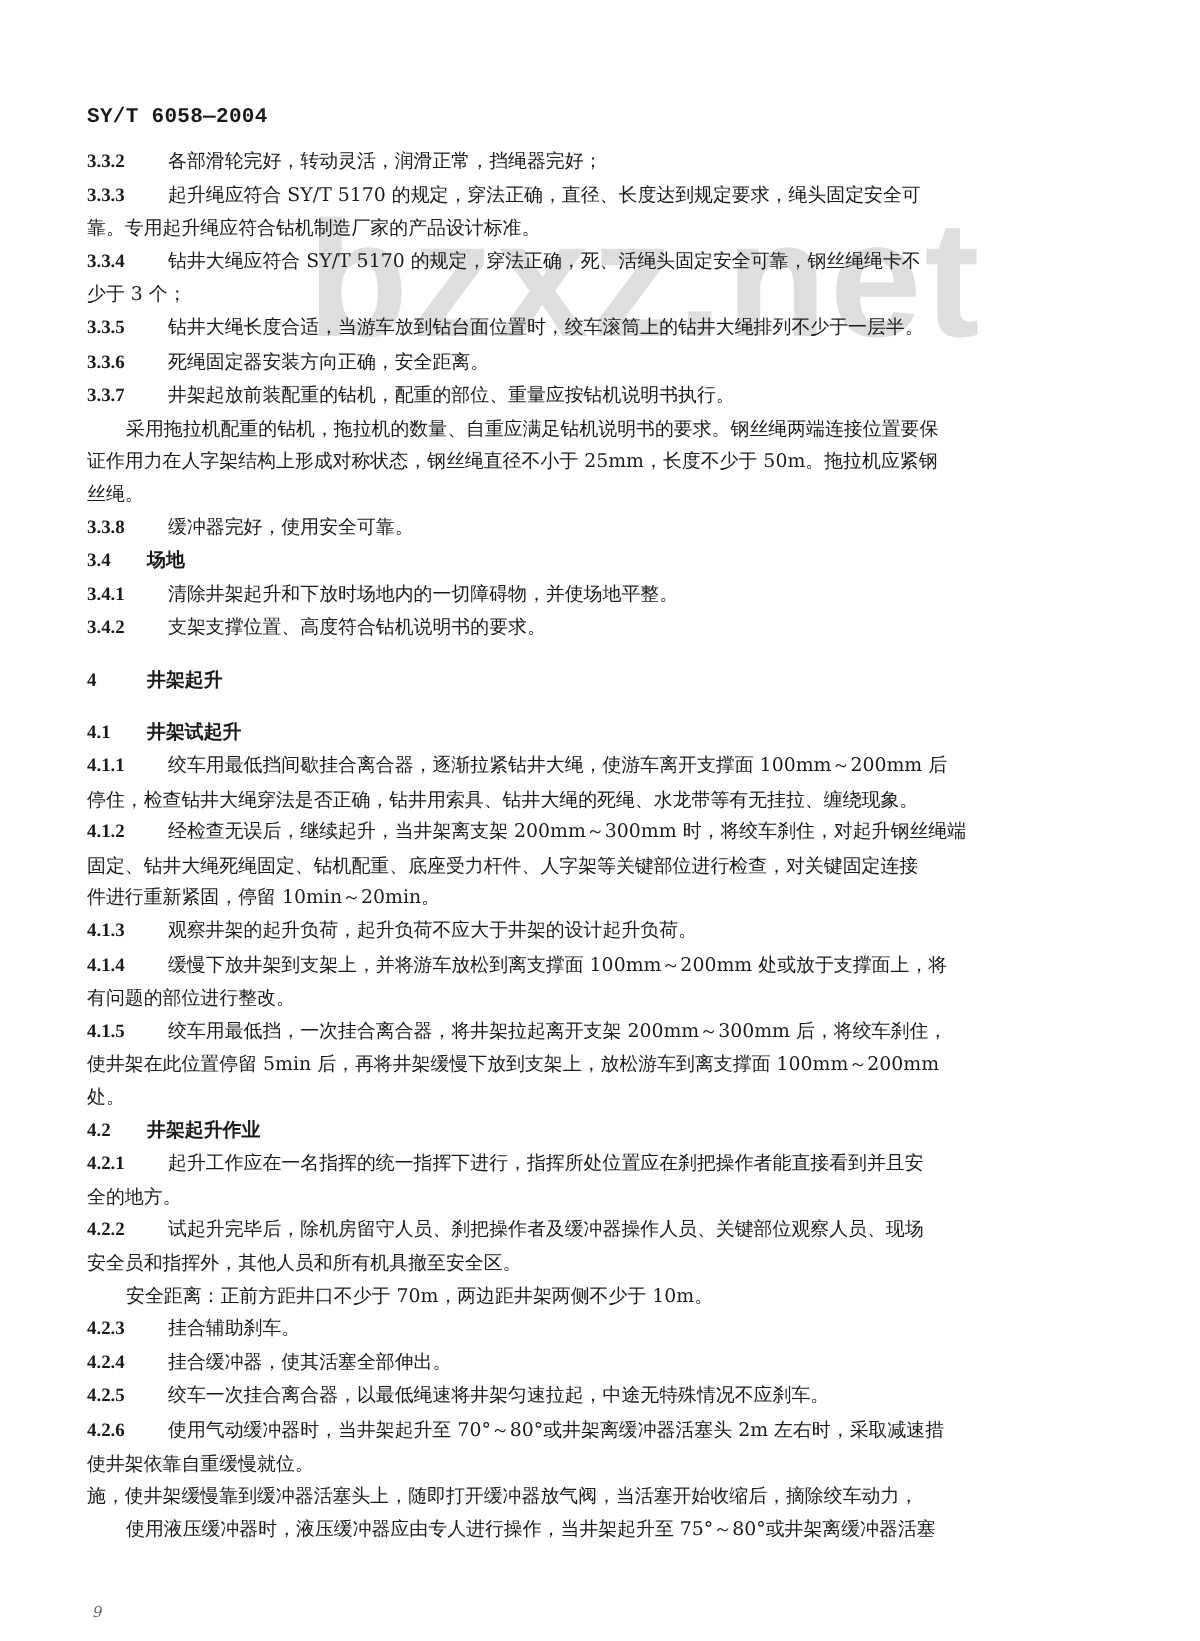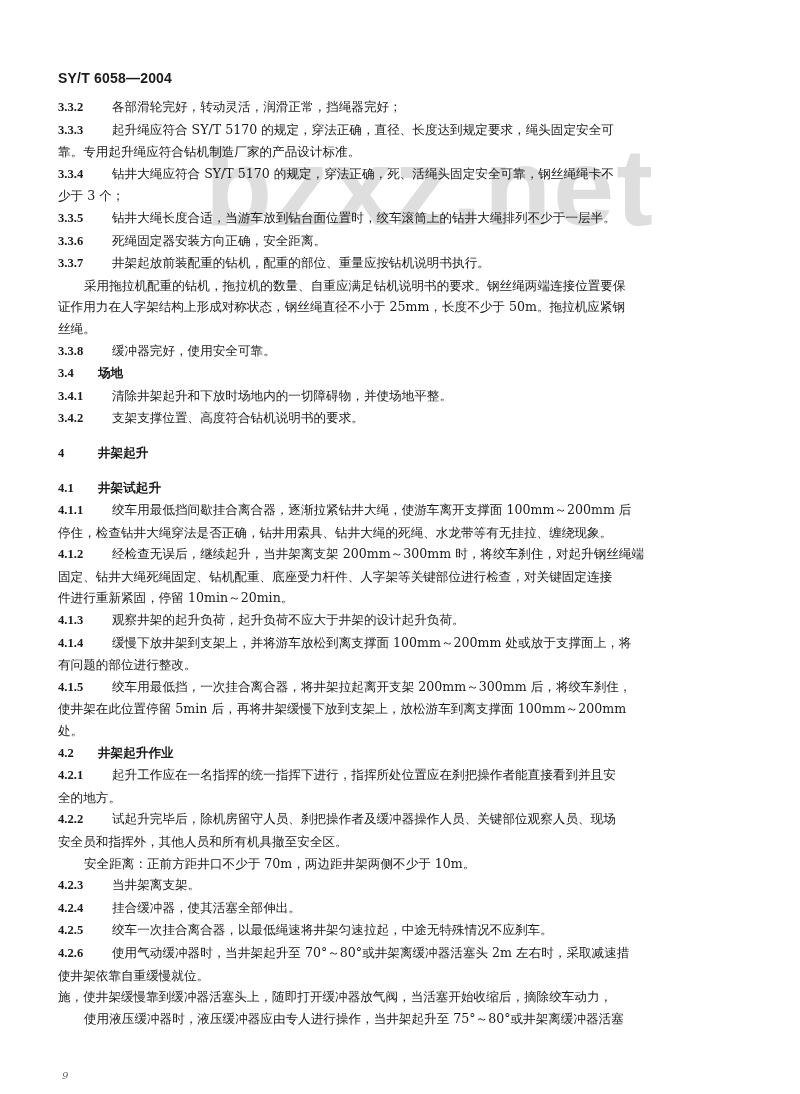--- a/index.html
+++ b/index.html
@@ -1,20 +1,20 @@
 <!DOCTYPE html>
 <html><head>
   <meta charset="utf-8">
   <style>
     html, body { margin: 0; padding: 0; background: #ffffff; }
     body { width: 800px; height: 1094px; position: relative; overflow: hidden;
            font-family: "DejaVu Serif", "Liberation Serif", serif; color: #1a1a1a; }
     .page { position: absolute; left: 0; top: 0; width: 800px; height: 1094px; }
     .std-id { position: absolute; left: 58px; top: 70px; font-size: 14px; font-weight: bold;
-              font-family: Liberation Sans, sans-serif; letter-spacing: 0.2px; }
+              font-family: Liberation Mono, monospace; letter-spacing: 0.2px; }
     .watermark { position: absolute; left: 205px; top: 132px; font-size: 110px; font-weight: bold;
                  font-family: "Liberation Sans", sans-serif; color: #d9d9d9; letter-spacing: 2px;
                  line-height: 1; opacity: 0.85; pointer-events: none; }
     .body-text { position: absolute; left: 58px; top: 96px; width: 720px;
                  font-size: 12.6px; line-height: 21.6px; z-index: 2; }
     .line { white-space: nowrap; min-height: 21.6px; }
     .clause { font-weight: bold; display: inline-block; min-width: 54px; font-family: Liberation Serif, serif; }
     .clause.short { min-width: 40px; }
     .heading { font-weight: bold; text-align: center; }
     .indent { padding-left: 26px; }
@@ -57,21 +57,21 @@
       <div class="line"><span>有问题的部位进行整改。</span></div>
       <div class="line"><span class="clause">4.1.5</span><span>绞车用最低挡，一次挂合离合器，将井架拉起离开支架 200mm～300mm 后，将绞车刹住，</span></div>
       <div class="line"><span>使井架在此位置停留 5min 后，再将井架缓慢下放到支架上，放松游车到离支撑面 100mm～200mm</span></div>
       <div class="line"><span>处。</span></div>
       <div class="line"><span class="clause short">4.2</span><span class="heading">井架起升作业</span></div>
       <div class="line"><span class="clause">4.2.1</span><span>起升工作应在一名指挥的统一指挥下进行，指挥所处位置应在刹把操作者能直接看到并且安</span></div>
       <div class="line"><span>全的地方。</span></div>
       <div class="line"><span class="clause">4.2.2</span><span>试起升完毕后，除机房留守人员、刹把操作者及缓冲器操作人员、关键部位观察人员、现场</span></div>
       <div class="line"><span>安全员和指挥外，其他人员和所有机具撤至安全区。</span></div>
       <div class="line indent"><span>安全距离：正前方距井口不少于 70m，两边距井架两侧不少于 10m。</span></div>
-      <div class="line"><span class="clause">4.2.3</span><span>当井架离支架。</span></div>
+      <div class="line"><span class="clause">4.2.3</span><span>挂合辅助刹车。</span></div>
       <div class="line"><span class="clause">4.2.4</span><span>挂合缓冲器，使其活塞全部伸出。</span></div>
       <div class="line"><span class="clause">4.2.5</span><span>绞车一次挂合离合器，以最低绳速将井架匀速拉起，中途无特殊情况不应刹车。</span></div>
       <div class="line"><span class="clause">4.2.6</span><span>使用气动缓冲器时，当井架起升至 70°～80°或井架离缓冲器活塞头 2m 左右时，采取减速措</span></div>
       <div class="line"><span>使井架依靠自重缓慢就位。</span></div>
       <div class="line"><span>施，使井架缓慢靠到缓冲器活塞头上，随即打开缓冲器放气阀，当活塞开始收缩后，摘除绞车动力，</span></div>
       <div class="line indent"><span>使用液压缓冲器时，液压缓冲器应由专人进行操作，当井架起升至 75°～80°或井架离缓冲器活塞</span></div>
     </div>
   <div class="page-num">9</div>
 </div>
 

